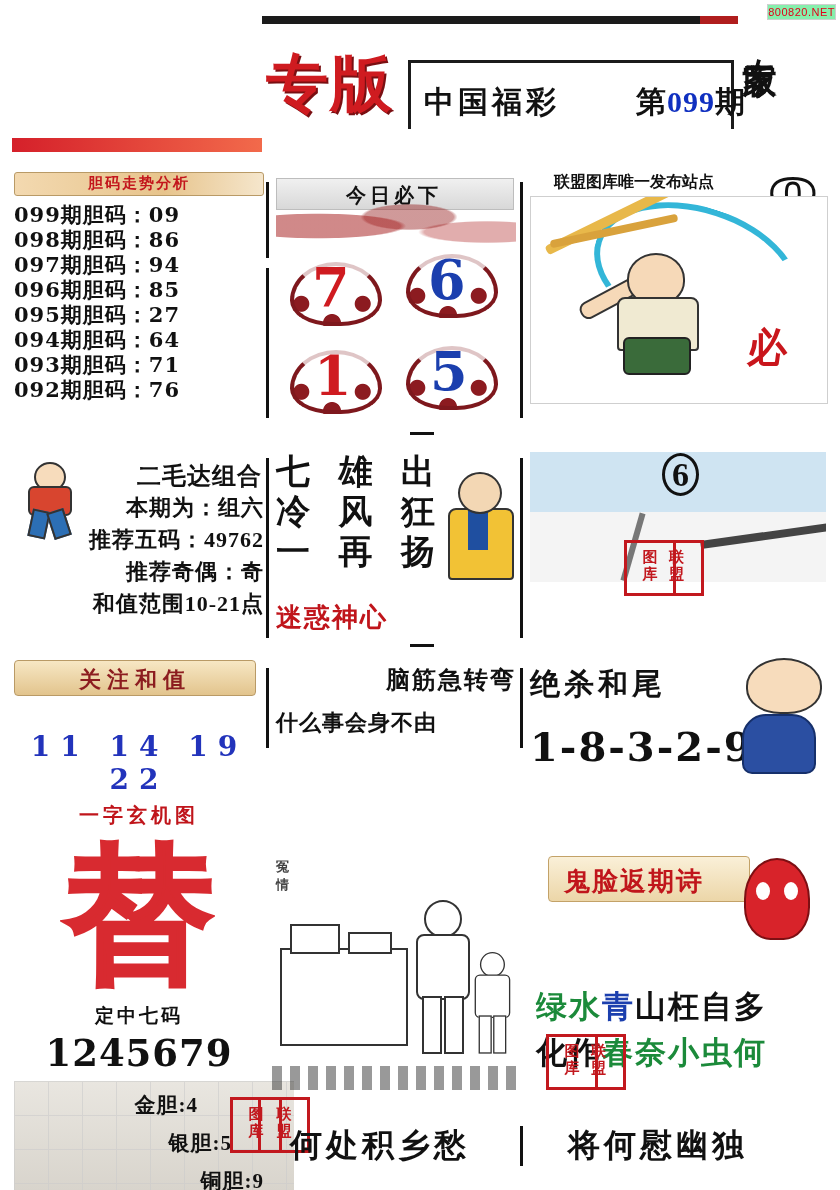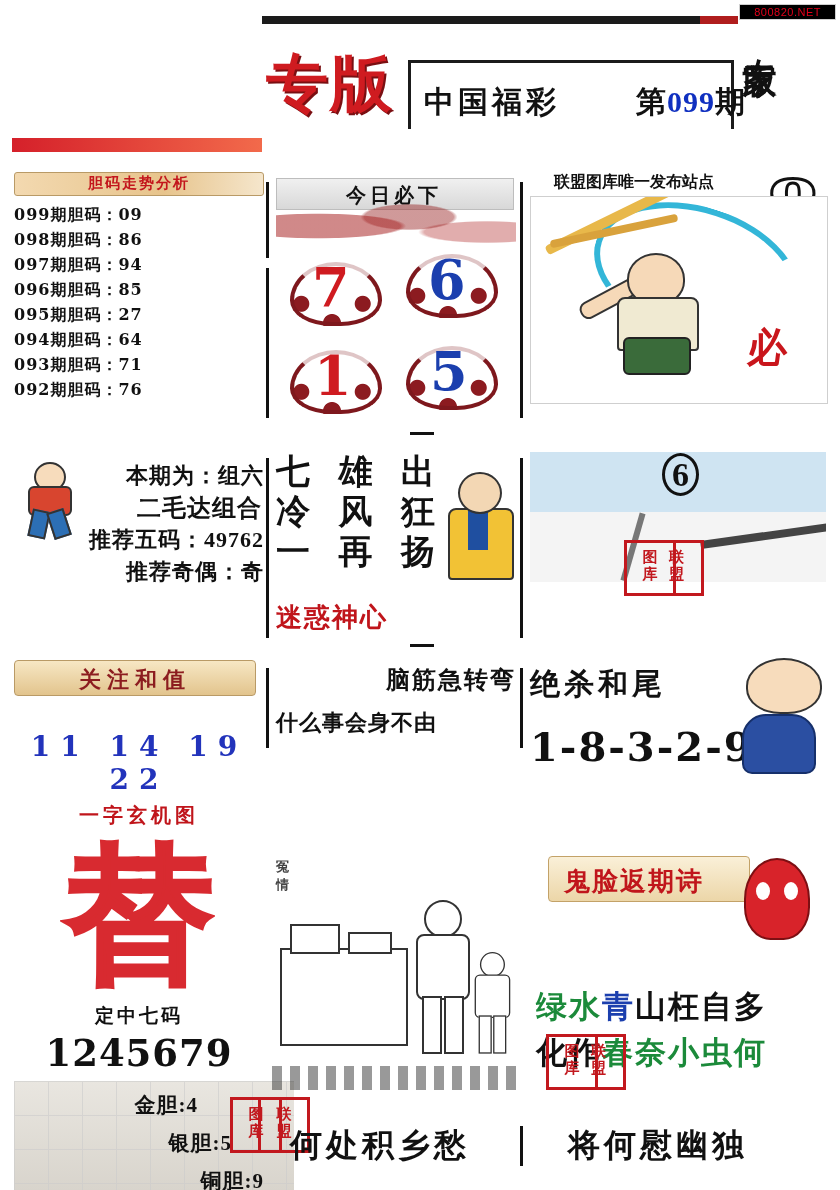--- a/index.html
+++ b/index.html
@@ -9,22 +9,22 @@
     font-family:"Liberation Serif", serif;
     position:relative;
     overflow:hidden;
     color:#111;
   }
   .page{position:relative;width:840px;height:1190px;}
 
   
   .watermark{
     position:absolute;top:4px;right:4px;
-    background:#000000;border:1px solid #cfcfcf;
-    padding:1px 14px;font-family:"Liberation Sans",sans-serif;
+    background:#86efac;border:1px solid #cfcfcf;
+    padding:1px 0;font-family:"Liberation Sans",sans-serif;
     font-size:11px;color:#e2001a;letter-spacing:.5px;z-index:50;
   }
 
   
   .header{
     position:absolute;left:0;top:10px;width:840px;height:140px;
   }
   .hdr-bar{
     position:absolute;left:262px;top:6px;width:470px;height:8px;
     background:#1b1b1b;
@@ -68,21 +68,21 @@
   
   .b1l{position:absolute;left:14px;top:172px;width:250px;}
   .b1l .title{
     height:22px;background:linear-gradient(90deg,#f3d9b0,#e7c48c 60%,#f5e6cc);
     border:1px solid #b99a66;border-radius:3px;
     text-align:center;color:#c3161c;font-weight:bold;font-size:15px;line-height:21px;
     letter-spacing:2px;
   }
   .b1l ul{list-style:none;margin:6px 0 0 0;padding:0;}
   .b1l li{
-    font-size:16px;font-weight:bold;letter-spacing:1px;line-height:25px;
+    font-size:21px;font-weight:bold;letter-spacing:1px;line-height:25px;
     white-space:nowrap;font-family:"DejaVu Serif",serif;
   }
 
   
   .b1m{position:absolute;left:276px;top:178px;width:240px;height:250px;overflow:hidden;}
   .b1m .ribbon{
     position:absolute;left:0;top:0;width:236px;height:30px;
     background:linear-gradient(180deg,#f0f0f0,#d8d8d8);
     border:1px solid #bdbdbd;
   }
@@ -396,24 +396,25 @@
   <div class="sep-v" style="left:520px;top:458px;height:180px;"></div>
   <div class="sep-h" style="left:410px;top:644px;width:24px;"></div>
 
   <div class="b2l">
     <div class="runner">
       <div class="h"></div>
         <div class="b"></div>
         <div class="l1"></div>
         <div class="l2"></div>
     </div>
+    <div class="t row1">二毛达组合</div>
     <div class="t">本期为：组六</div>
-    <div class="t row1">二毛达组合</div>
     <div class="t">推荐五码：49762</div>
     <div class="t">推荐奇偶：奇</div>
+    <div class="t">和值范围10-21点</div>
   </div>
 
   <div class="b2m">
     <div class="poem">
       <div class="line">七 雄 出</div>
       <div class="line">冷 风 狂</div>
       <div class="line">一 再 扬</div>
     </div>
     <div class="oldman">
       <div class="b"></div>

